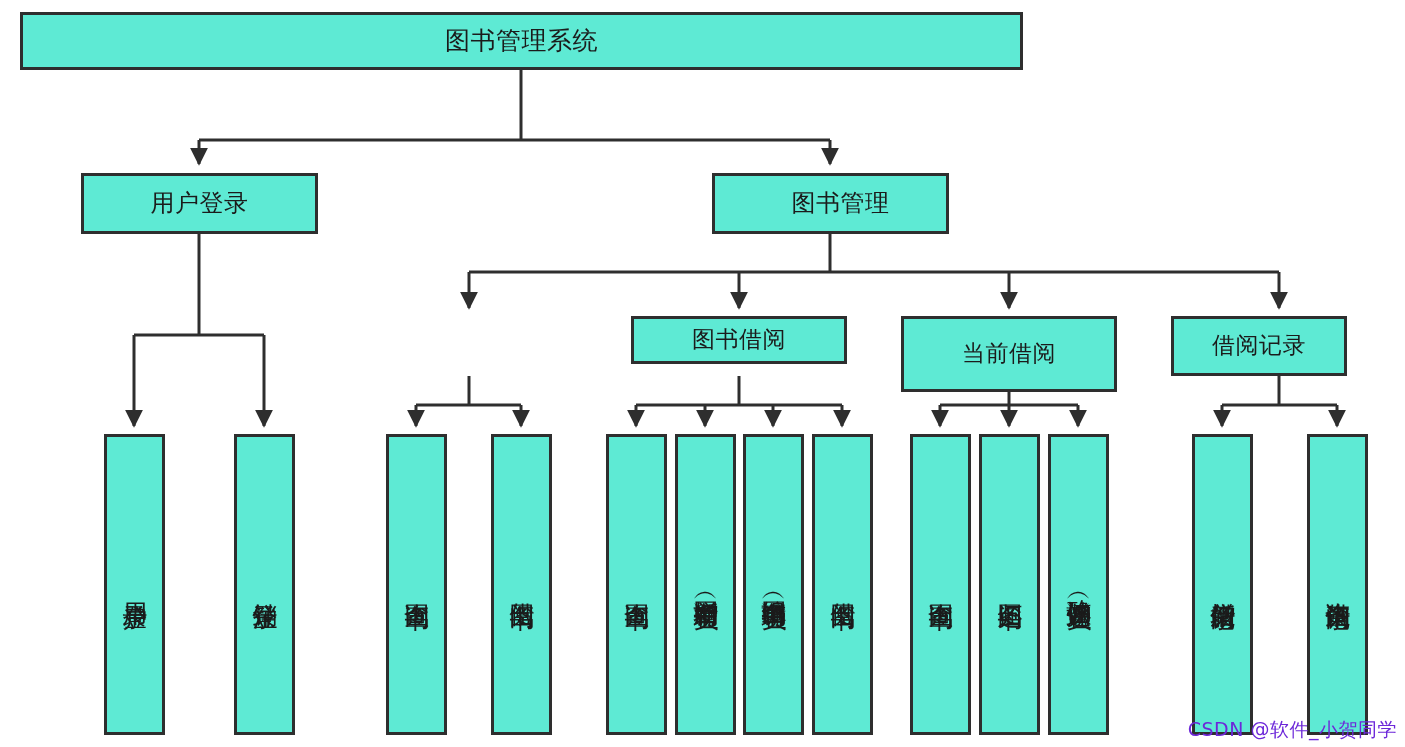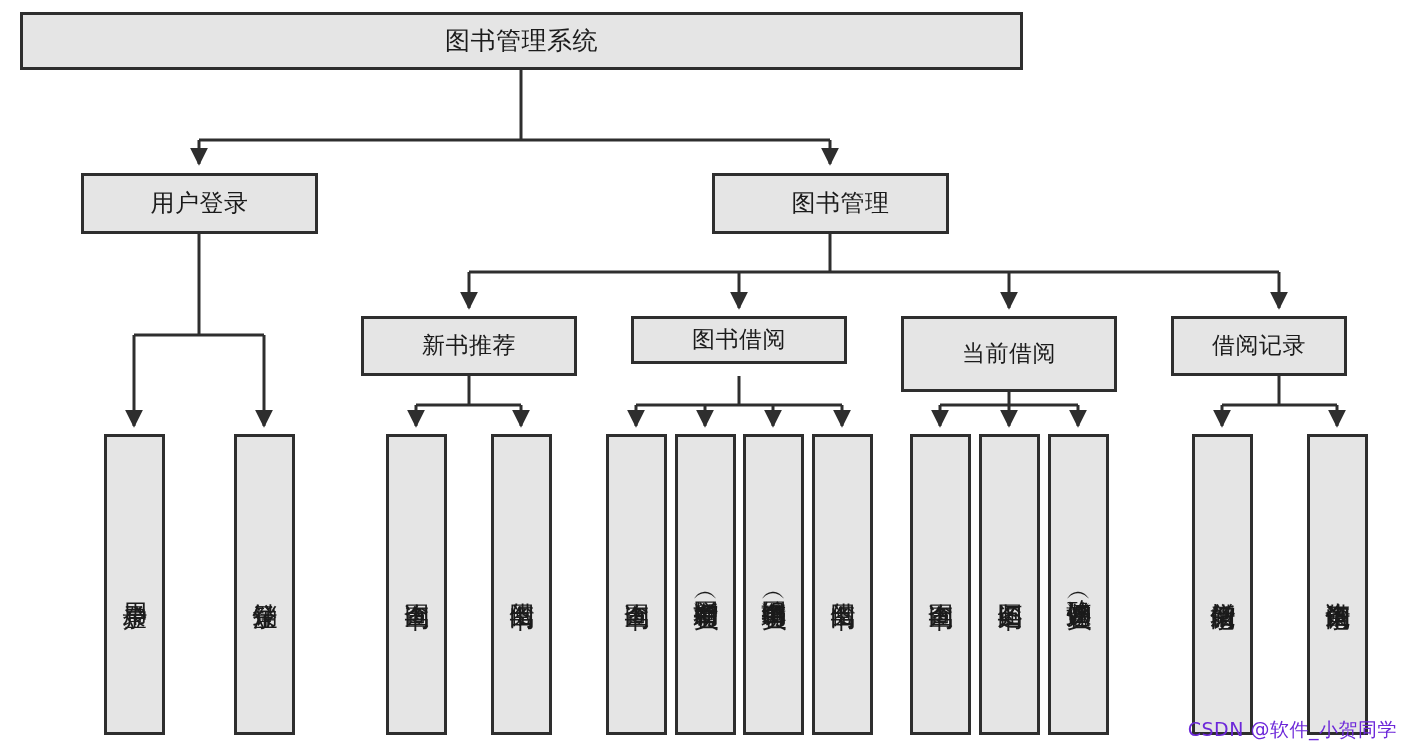--- a/index.html
+++ b/index.html
@@ -22,21 +22,21 @@
     position: absolute;
     left: 0;
     top: 0;
     width: 1405px;
     height: 747px;
     pointer-events: none;
   }
   .node {
     position: absolute;
     box-sizing: border-box;
-    background: #e5e5e5;
+    background: #5eead4;
     border: 3px solid #2e2e2e;
     display: flex;
     align-items: center;
     justify-content: center;
     color: #1b1b1b;
     z-index: 2;
   }
   .node .lbl {
     display: block;
     text-align: center;
@@ -134,23 +134,20 @@
   </div>
 
   <div class="node l1" style="left:81px; top:173px; width:237px; height:61px;">
     <span class="lbl">用户登录</span>
   </div>
 
   <div class="node l1" style="left:712px; top:173px; width:237px; height:61px;padding-left:20px;">
     <span class="lbl">图书管理</span>
   </div>
 
-  <div class="node l2" style="left:361px; top:316px; width:216px; height:60px;">
-    <span class="lbl">新书推荐</span>
-  </div>
 
   <div class="node l2" style="left:631px; top:316px; width:216px; height:48px;">
     <span class="lbl">图书借阅</span>
   </div>
 
   <div class="node l2" style="left:901px; top:316px; width:216px; height:76px;">
     <span class="lbl">当前借阅</span>
   </div>
 
   <div class="node l2" style="left:1171px; top:316px; width:176px; height:60px;">

